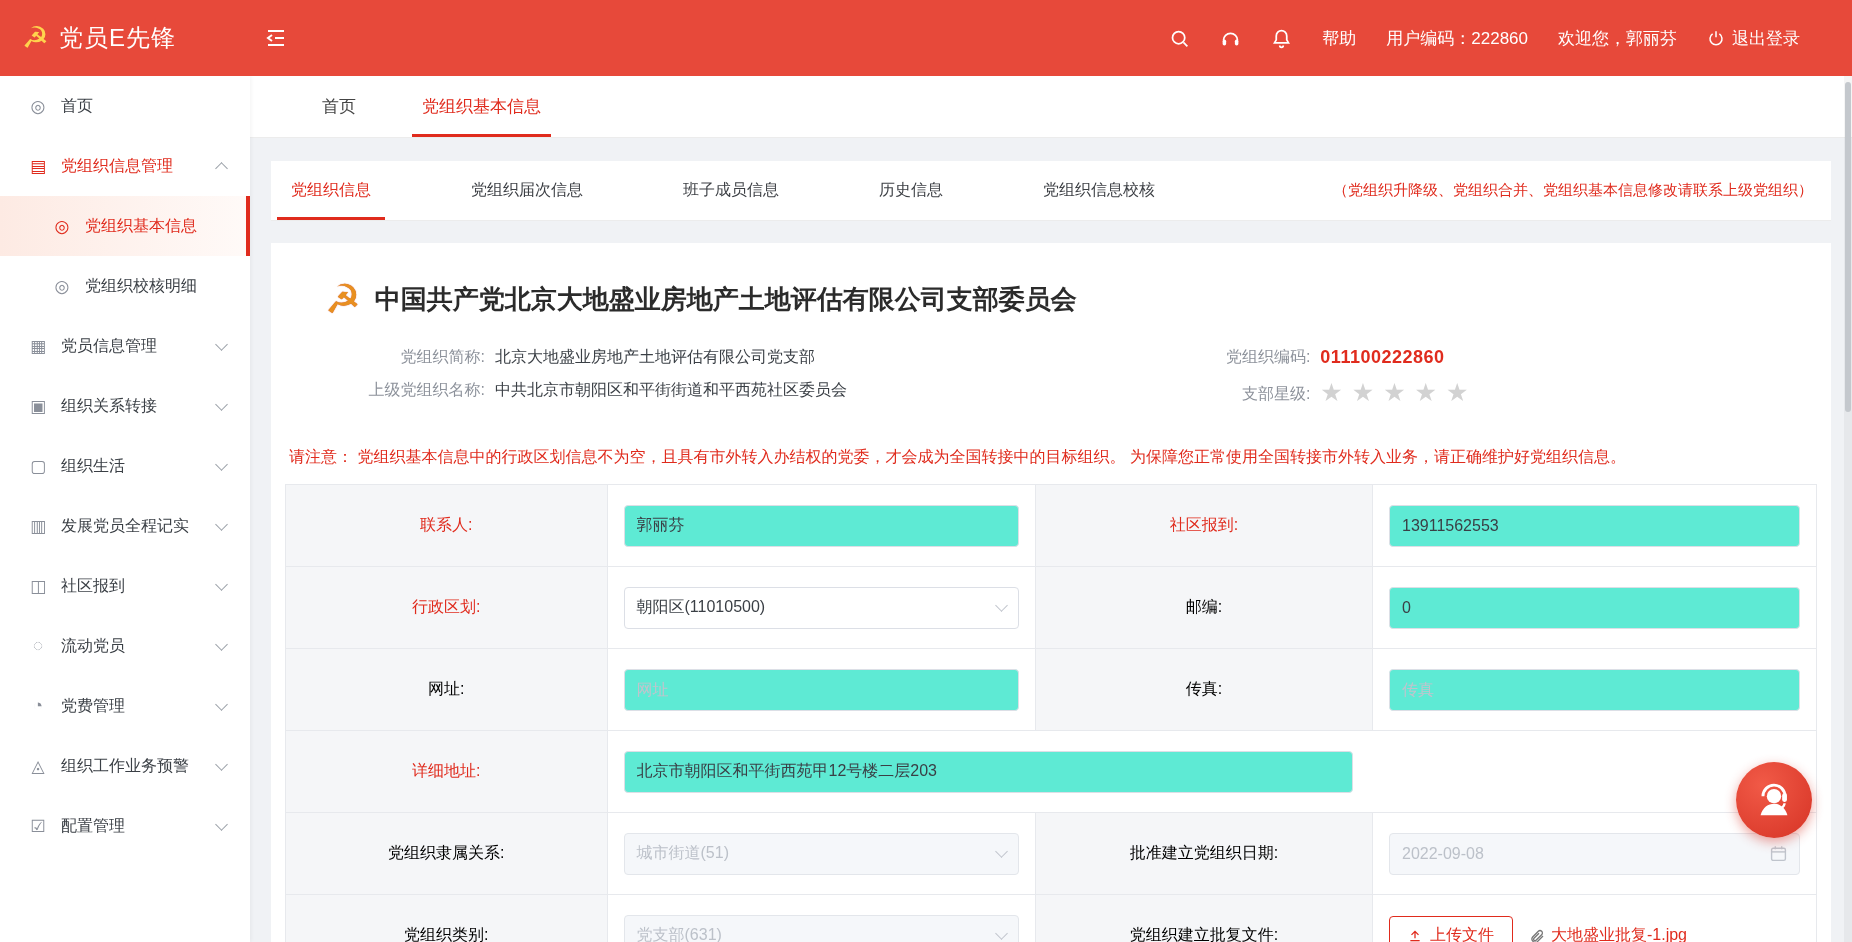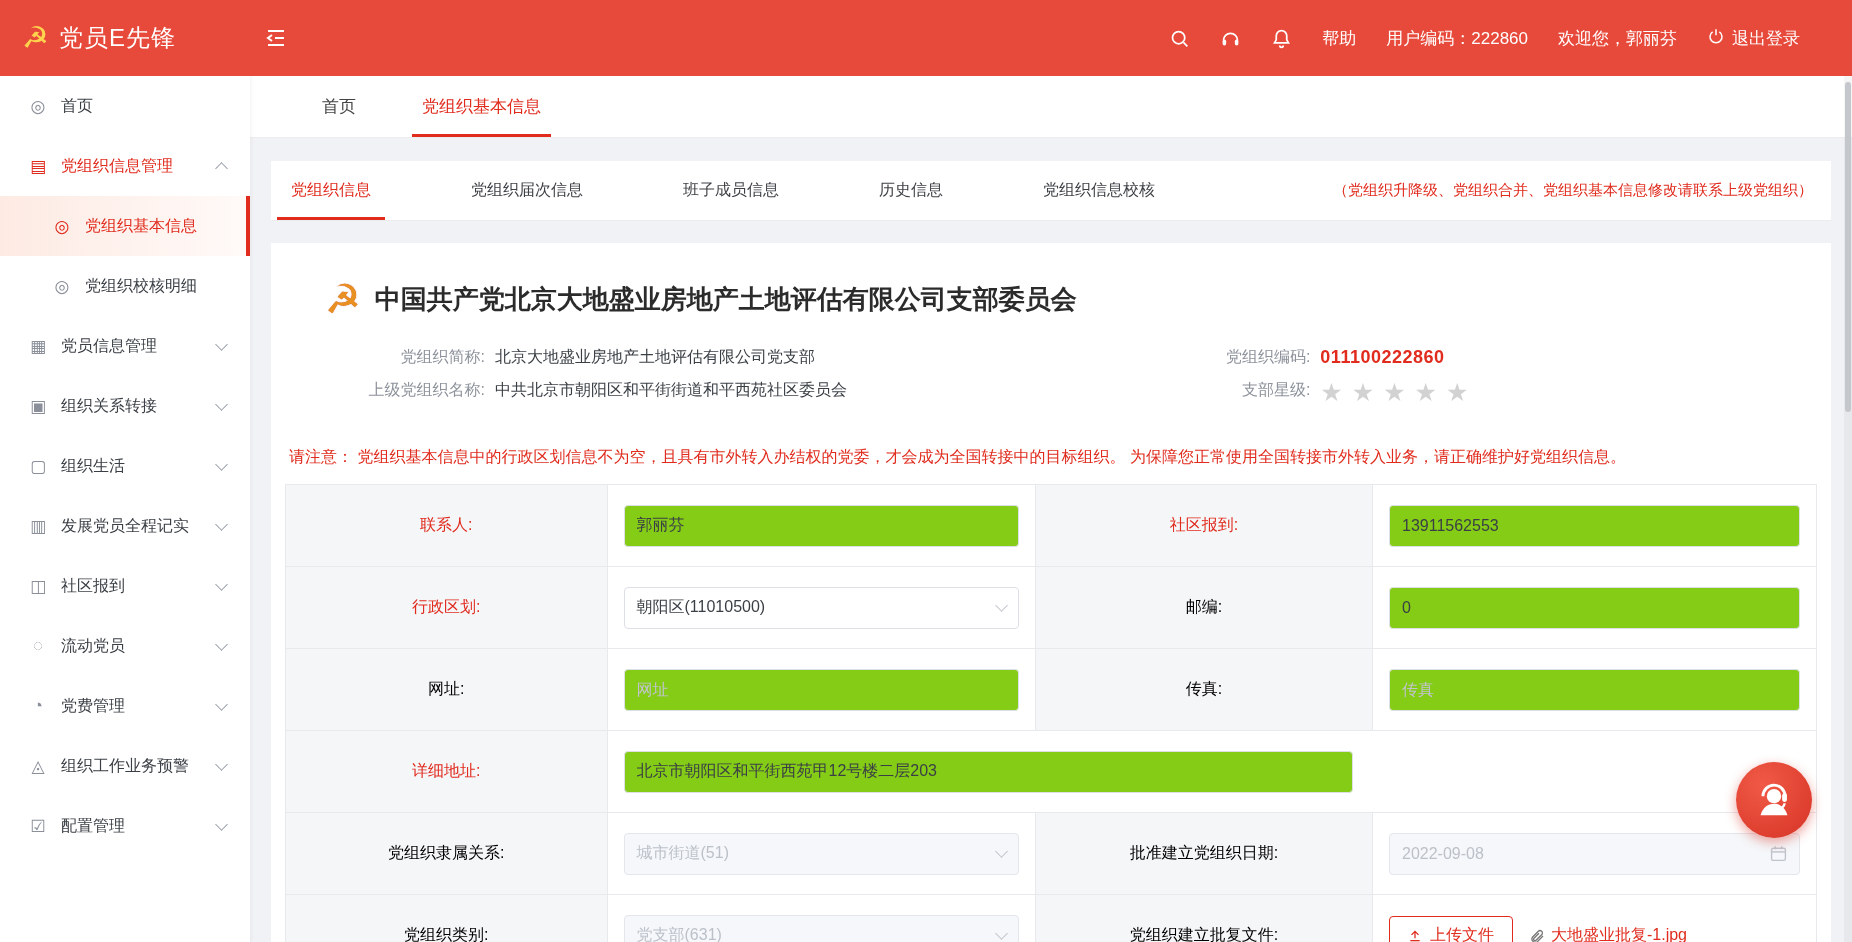--- a/index.html
+++ b/index.html
@@ -22,21 +22,21 @@
   
   header{position:absolute;top:0;left:0;width:100%;height:76px;background:var(--header-red);display:flex;align-items:center;color:#fff;z-index:20;}
   .brand{width:250px;flex:0 0 250px;display:flex;align-items:center;gap:10px;padding-left:22px;}
   .brand-emblem{font-size:30px;color:#ffd34d;line-height:1;}
   .brand-name{font-size:24px;font-weight:normal;letter-spacing:1px;}
   .collapse{margin-left:14px;display:flex;align-items:center;cursor:pointer;}
   .h-right{margin-left:auto;display:flex;align-items:center;gap:30px;padding-right:52px;}
   .h-icon{display:flex;align-items:center;cursor:pointer;}
   .h-text{font-size:17px;cursor:default;}
   .h-help{cursor:pointer;}
-  .h-logout{display:flex;align-items:flex-start;gap:7px;font-size:17px;cursor:pointer;}
+  .h-logout{display:flex;align-items:center;gap:7px;font-size:17px;cursor:pointer;}
 
   
   nav{position:absolute;top:76px;left:0;width:250px;bottom:0;background:#fff;box-shadow:1px 0 4px rgba(0,0,0,.05);z-index:10;}
   .side-item{height:60px;display:flex;align-items:center;gap:13px;padding-left:28px;font-size:16px;color:var(--text);cursor:pointer;position:relative;}
   .si-icon{font-size:17px;color:#8a8f99;width:20px;text-align:center;}
   .side-item.active{color:var(--accent);}
   .side-item.active .si-icon{color:var(--accent);}
   .side-item.child{padding-left:52px;}
   .side-item.child-active{background:linear-gradient(90deg,var(--side-active-bg1),var(--side-active-bg2));color:var(--accent);}
   .side-item.child-active .si-icon{color:var(--accent);}
@@ -59,37 +59,37 @@
   .subtabs-notice{margin-left:auto;align-self:center;color:var(--accent);font-size:15px;padding-right:18px;}
 
   .card{margin-top:22px;background:#fff;padding:36px 14px 40px 14px;min-height:900px;}
   .org-head{padding-left:40px;}
   .org-title-row{display:flex;align-items:center;gap:14px;}
   .org-emblem{font-size:40px;color:#e89020;line-height:1;text-shadow:0 0 1px #c43a1e;}
   .org-title{font-size:26px;font-weight:bold;color:#2b2b2b;margin:0;}
   .org-meta{display:flex;margin-top:16px;}
   .meta-left{flex:0 0 58%;}
   .meta-right{flex:1;}
-  .meta-row{display:flex;align-items:flex-start;margin:12px 0;}
+  .meta-row{display:flex;align-items:flex-end;margin:12px 0;}
   .mlabel{display:inline-block;width:160px;text-align:right;margin-right:10px;color:var(--muted);font-size:16px;flex:0 0 160px;}
   .meta-right .mlabel{width:120px;flex:0 0 120px;}
   .mval{color:var(--text);font-size:16px;}
   .mval.code{color:var(--accent);font-weight:bold;font-size:18px;letter-spacing:.5px;}
   .stars{color:#d2d2d2;font-size:25px;letter-spacing:9px;line-height:1;}
 
   .warning{margin:30px 0 16px 4px;color:var(--accent);font-size:16px;}
 
   table.form{width:100%;border-collapse:collapse;table-layout:fixed;}
   table.form td{border:1px solid var(--border);height:82px;}
   td.lbl{background:var(--label-bg);text-align:center;font-size:16px;color:#000000;}
   td.lbl.req{color:var(--accent);}
   td.fld{background:#fff;padding:0 16px;}
   .col-l1{width:21%;} .col-f1{width:28%;} .col-l2{width:22%;} .col-f2{width:29%;}
 
-  .ipt{width:100%;height:42px;border:1px solid var(--input-border);border-radius:4px;padding:0 12px;font-size:16px;color:var(--text);font-family:inherit;outline:none;background:#84cc16;}
+  .ipt{width:100%;height:42px;border:1px solid var(--input-border);border-radius:4px;padding:0 12px;font-size:16px;color:var(--text);font-family:inherit;outline:none;background:#5eead4;}
   .ipt::placeholder{color:var(--placeholder);}
   .ipt.addr{width:62%;}
   .sel{width:100%;height:42px;border:1px solid var(--input-border);border-radius:4px;padding:0 12px;font-size:16px;color:var(--text);display:flex;align-items:center;justify-content:space-between;background:#fff;cursor:pointer;}
   .sel .sel-arrow{width:9px;height:9px;border-right:1.6px solid var(--placeholder);border-bottom:1.6px solid var(--placeholder);transform:rotate(45deg);margin-top:-4px;}
   .sel.disabled{background:#f5f7fa;color:#bcc1c9;border-color:#e3e6eb;cursor:not-allowed;}
   .upload-wrap{display:flex;align-items:center;gap:16px;}
   .upload-btn{height:40px;padding:0 18px;border:1px solid var(--accent);color:var(--accent);background:#fff;border-radius:4px;display:flex;align-items:center;gap:8px;font-size:16px;font-family:inherit;cursor:pointer;}
   .file-link{display:flex;align-items:center;gap:6px;color:var(--accent);font-size:16px;cursor:pointer;}
 
   

